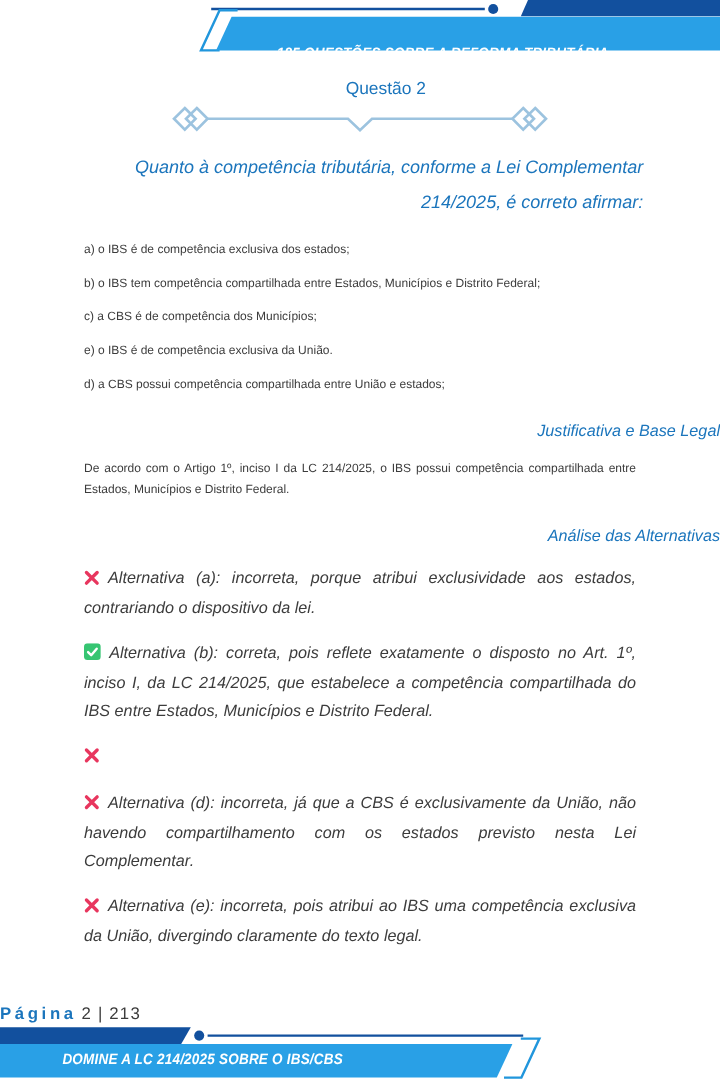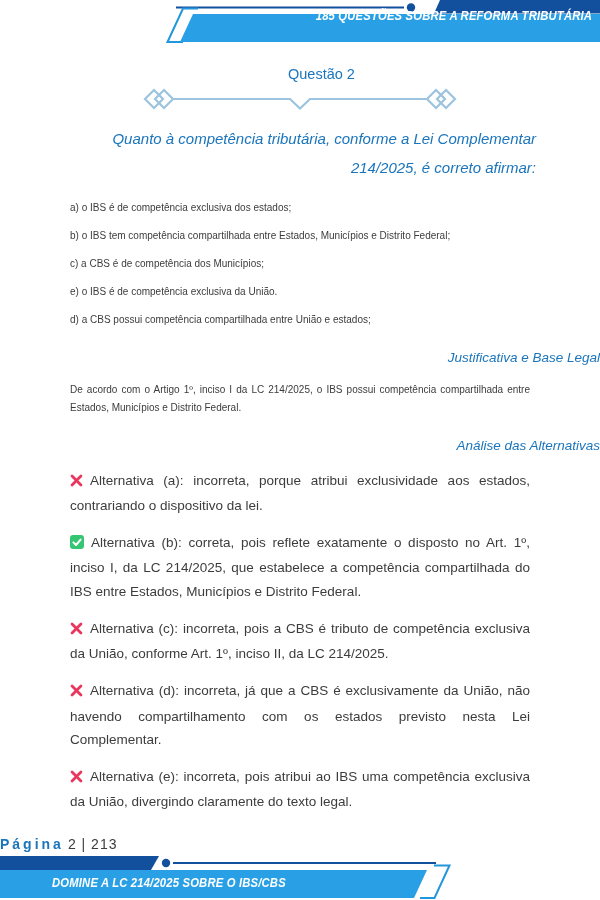--- a/index.html
+++ b/index.html
@@ -7,21 +7,21 @@
     width:600px;height:900px;position:relative;background:#ffffff;
     font-family:"Liberation Sans",sans-serif;color:#3c3c3c;overflow:hidden;
   }
   .deco{position:absolute;left:0;width:600px;height:46px;pointer-events:none;}
   .deco-top{top:0;}
   .deco-bottom{bottom:0;}
   .banner-text{
     position:absolute;color:#ffffff;font-style:italic;font-weight:bold;
     font-size:12.5px;letter-spacing:.2px;white-space:nowrap;
   }
-  .banner-text-top{top:2px;left:200px;right:0;height:28px;line-height:28px;text-align:right;padding-right:8px;}
+  .banner-text-top{top:30px;left:200px;right:0;height:28px;line-height:28px;text-align:left;padding-right:8px;}
   .banner-text-top .squeeze{display:inline-block;transform:scaleX(.9);transform-origin:right center;}
   .banner-text-bottom{bottom:3px;left:39px;width:420px;height:28px;line-height:28px;}
   .banner-text-bottom .squeeze{display:inline-block;transform:scaleX(.9);transform-origin:center;}
 
   .content{position:absolute;top:46px;left:0;right:0;}
   .q-title{margin-top:20px;text-align:center;color:#1b75bc;font-size:14.5px;padding-left:43px;}
   .divider-wrap{text-align:center;margin-top:4px;}
   .question-prompt{
     margin:6px auto 0;max-width:472px;text-align:right;color:#1b75bc;
     font-size:15px;line-height:1.95;font-style:italic;
@@ -82,34 +82,34 @@
     <p class="para">e) o IBS é de competência exclusiva da União.</p>
     <p class="para">d) a CBS possui competência compartilhada entre União e estados;</p>
   </div>
 
   <div class="section-heading">Justificativa e Base Legal</div>
   <div class="body-block" style="margin-top:0;">
     <p class="para">De acordo com o Artigo 1º, inciso I da LC 214/2025, o IBS possui competência compartilhada entre Estados, Municípios e Distrito Federal.</p>
   </div>
 
   <div class="section-heading">Análise das Alternativas</div>
-  <div class="body-block" style="margin-top:0;">
+  <div class="body-block" style="margin-top:0;font-style:italic;">
 
     <p class="alt-item"><span class="alt-icon"><svg width="13" height="13" viewBox="0 0 14 14">
             <path d="M2.2 2.2 L11.8 11.8 M11.8 2.2 L2.2 11.8" stroke="#e8365e" stroke-width="3" stroke-linecap="round" fill="none"></path>
           </svg></span><span>Alternativa (a): incorreta, porque atribui exclusividade aos estados, contrariando o dispositivo da lei.</span></p>
 
     <p class="alt-item"><span class="alt-icon"><svg width="14" height="14" viewBox="0 0 14 14">
             <rect x="0" y="0" width="14" height="14" rx="3" fill="#36c572"></rect>
             <polyline points="3.4,7.4 6,10 10.6,4.6" stroke="#ffffff" stroke-width="2" fill="none" stroke-linecap="round" stroke-linejoin="round"></polyline>
           </svg></span><span>Alternativa (b): correta, pois reflete exatamente o disposto no Art. 1º, inciso I, da LC 214/2025, que estabelece a competência compartilhada do IBS entre Estados, Municípios e Distrito Federal.</span></p>
 
     <p class="alt-item"><span class="alt-icon"><svg width="13" height="13" viewBox="0 0 14 14">
             <path d="M2.2 2.2 L11.8 11.8 M11.8 2.2 L2.2 11.8" stroke="#e8365e" stroke-width="3" stroke-linecap="round" fill="none"></path>
-          </svg></span><span>Alternativa (c): incorreta, pois a CBS é tributo de competência exclusiva da União, conforme Art. 1º, inciso II, da LC 214/2025.</span></p>
+          </svg></span></p>
 
     <p class="alt-item"><span class="alt-icon"><svg width="13" height="13" viewBox="0 0 14 14">
             <path d="M2.2 2.2 L11.8 11.8 M11.8 2.2 L2.2 11.8" stroke="#e8365e" stroke-width="3" stroke-linecap="round" fill="none"></path>
           </svg></span><span>Alternativa (d): incorreta, já que a CBS é exclusivamente da União, não havendo compartilhamento com os estados previsto nesta Lei Complementar.</span></p>
 
     <p class="alt-item"><span class="alt-icon"><svg width="13" height="13" viewBox="0 0 14 14">
             <path d="M2.2 2.2 L11.8 11.8 M11.8 2.2 L2.2 11.8" stroke="#e8365e" stroke-width="3" stroke-linecap="round" fill="none"></path>
           </svg></span><span>Alternativa (e): incorreta, pois atribui ao IBS uma competência exclusiva da União, divergindo claramente do texto legal.</span></p>
 
   </div>

